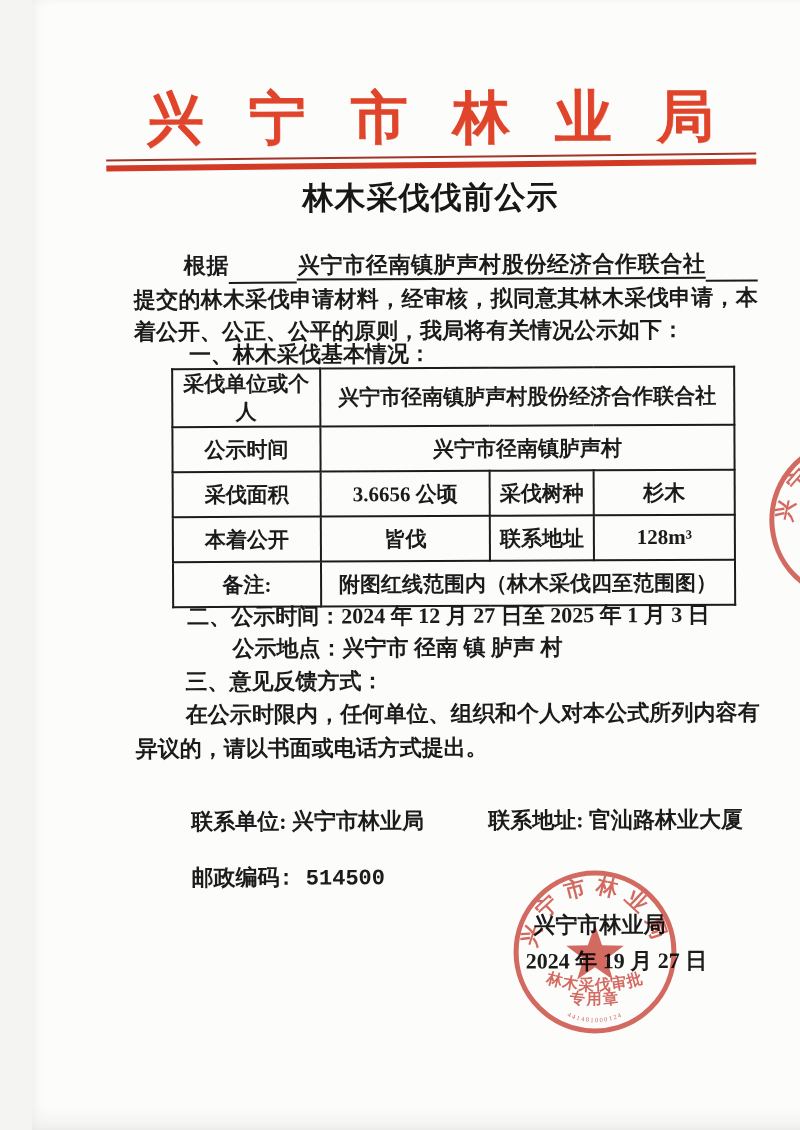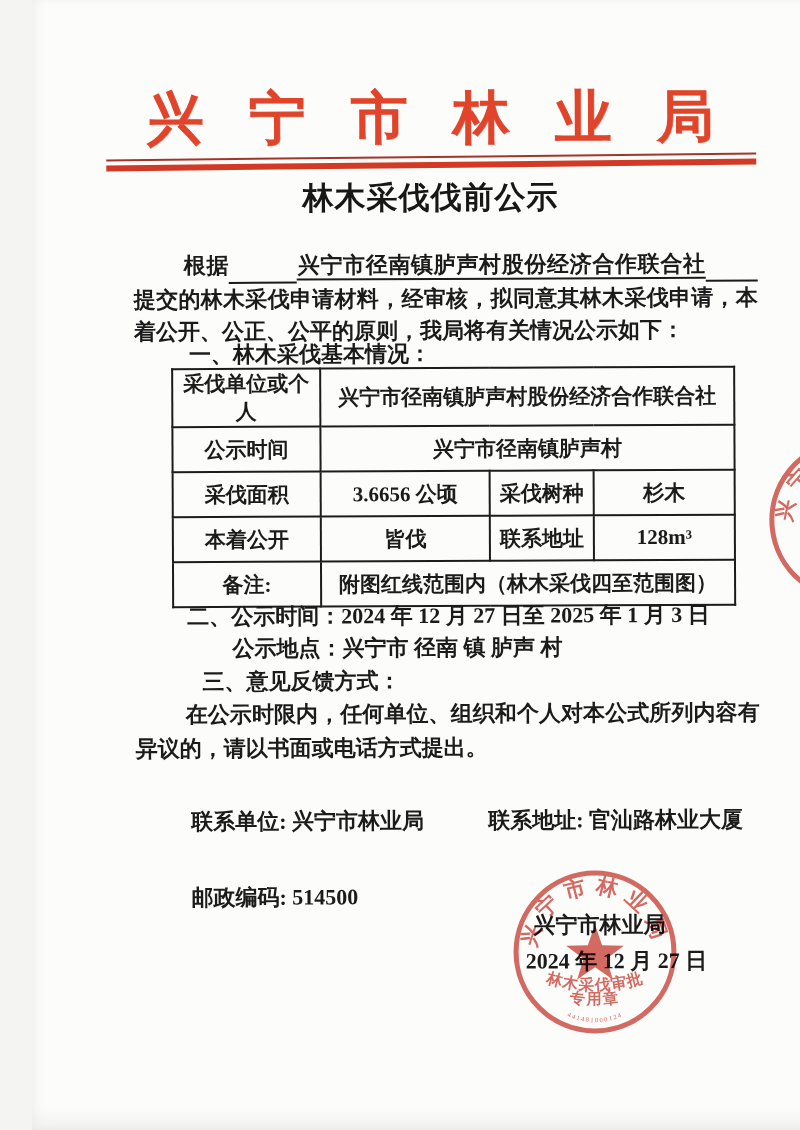--- a/index.html
+++ b/index.html
@@ -48,29 +48,29 @@
     border-collapse:collapse;table-layout:fixed;
     font-size:21px;font-weight:600;color:#1b1b1b;
   }
   .notice-table td{
     border:2px solid #1c1c1c;text-align:center;vertical-align:middle;
     height:43px;padding:0 2px;overflow:hidden;
   }
   
   .sec2-l1{position:absolute;top:601px;left:155px;}
   .sec2-l2{position:absolute;top:633px;left:200px;}
-  .h-sec3{position:absolute;top:666px;left:170px;}
+  .h-sec3{position:absolute;top:666px;left:153px;}
   .p-sec3{
     position:absolute;top:697px;left:103px;width:624px;
     line-height:34px;text-align:justify;text-indent:50px;
   }
   .h-sec4{position:absolute;top:769px;left:158px;}
   .contact-a{position:absolute;top:806px;left:158px;}
   .contact-b{position:absolute;top:806px;left:455px;}
-  .contact-c{position:absolute;top:882px;left:158px;}
+  .contact-c{position:absolute;top:862px;left:158px;font-family:Liberation Mono, monospace;}
   .contact-d{position:absolute;top:846px;left:455px;}
   
   .sig-name{position:absolute;top:911px;left:500px;}
   .sig-date{position:absolute;top:947px;left:492px;}
   
   .stamp{position:absolute;mix-blend-mode:multiply;opacity:.82;}
   .stamp-bottom{left:477px;top:866px;}
   .stamp-right{left:733px;top:434px;transform:rotate(-6deg);}
   .stamp svg text{fill:#cc4a42;}
 </style>
@@ -132,21 +132,21 @@
     <div class="sec2-l2 bodytext">公示地点：兴宁市 径南 镇 胪声 村</div>
 
     <div class="h-sec3 bodytext">三、意见反馈方式：</div>
     <div class="p-sec3 bodytext">在公示时限内，任何单位、组织和个人对本公式所列内容有异议的，请以书面或电话方式提出。</div>
 
     <div class="contact-a bodytext">联系单位: 兴宁市林业局</div>
     <div class="contact-b bodytext">联系地址: 官汕路林业大厦</div>
     <div class="contact-c bodytext">邮政编码: 514500</div>
 
     <div class="sig-name bodytext">兴宁市林业局</div>
-    <div class="sig-date bodytext">2024 年 12 月 27 日</div>
+    <div class="sig-date bodytext">2024 年 19 月 27 日</div>
 
   </div>
 
   <div class="stamp stamp-bottom">
     <svg width="172" height="172" viewBox="0 0 170 170">
       <defs>
         <path id="arcTopA" d="M 27 85 A 58 58 0 0 1 143 85"></path>
         <path id="arcL1A" d="M 34 114 A 150 150 0 0 0 136 114"></path>
         <path id="arcL2A" d="M 56 134 A 150 150 0 0 0 114 134"></path>
         <path id="arcSerA" d="M 40 136 A 64 64 0 0 0 130 136"></path>

